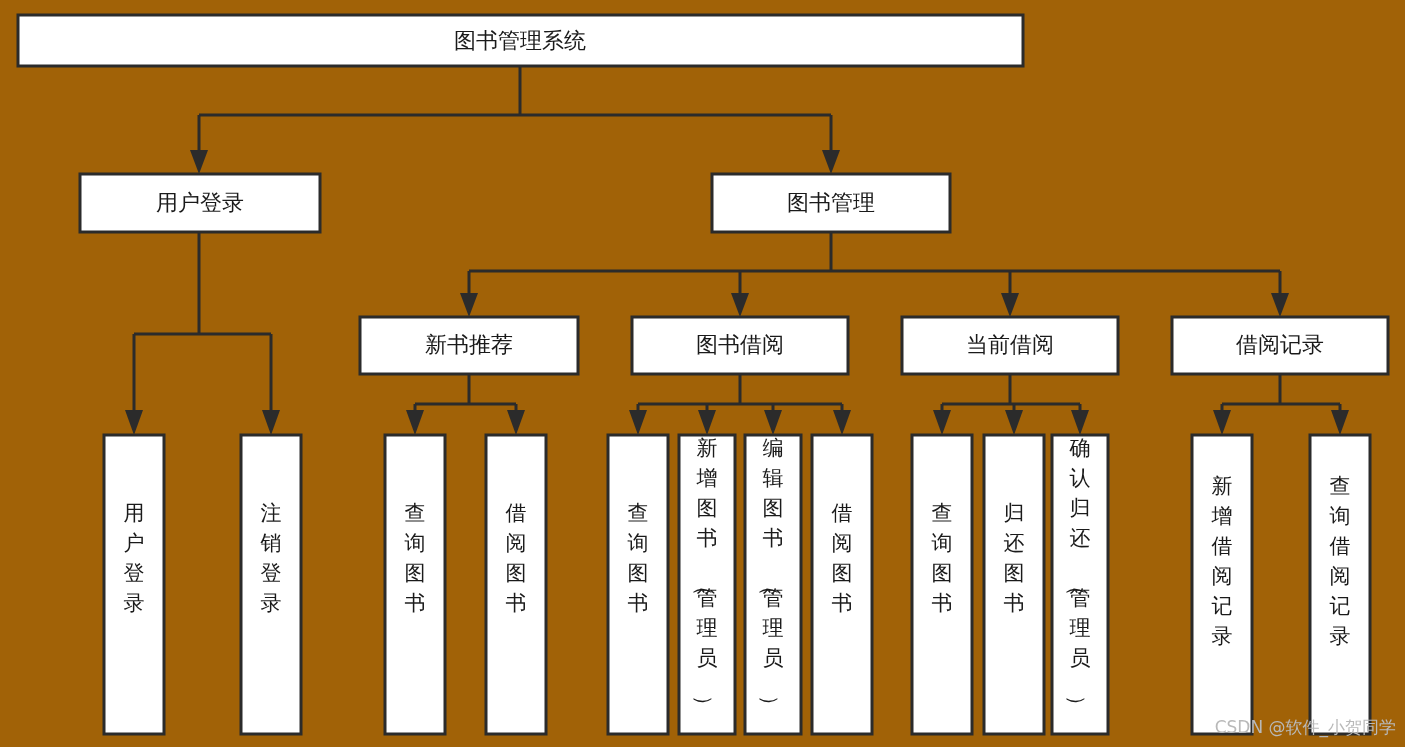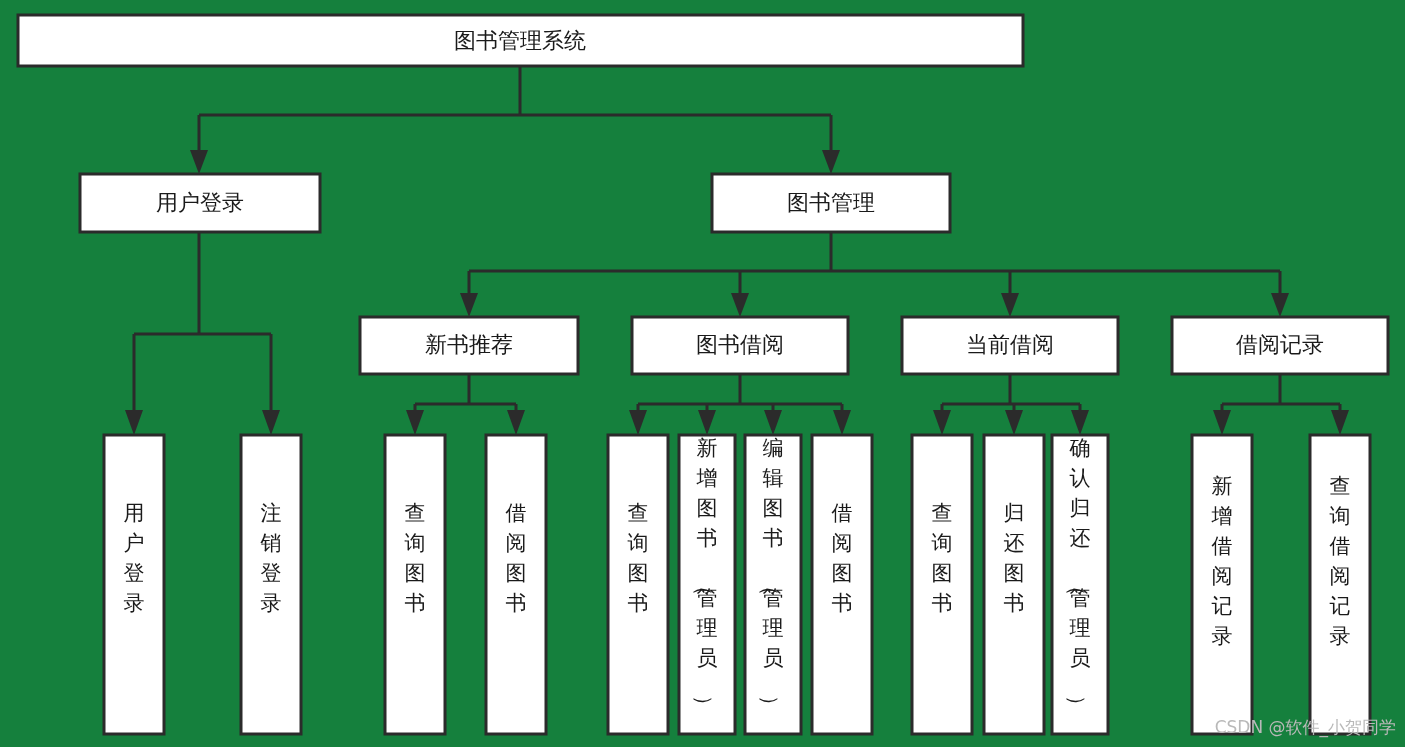--- a/index.html
+++ b/index.html
@@ -11,21 +11,21 @@
   body {
     font-family: "DejaVu Sans", "Liberation Sans", sans-serif;
     width: 1405px;
     height: 747px;
     overflow: hidden;
   }
   #diagram-root {
     position: relative;
     width: 1405px;
     height: 747px;
-    background: #15803d;
+    background: #a16207;
   }
   svg#flowchart {
     position: absolute;
     top: 0;
     left: 0;
     width: 1405px;
     height: 747px;
     display: block;
   }
   .node-box {

